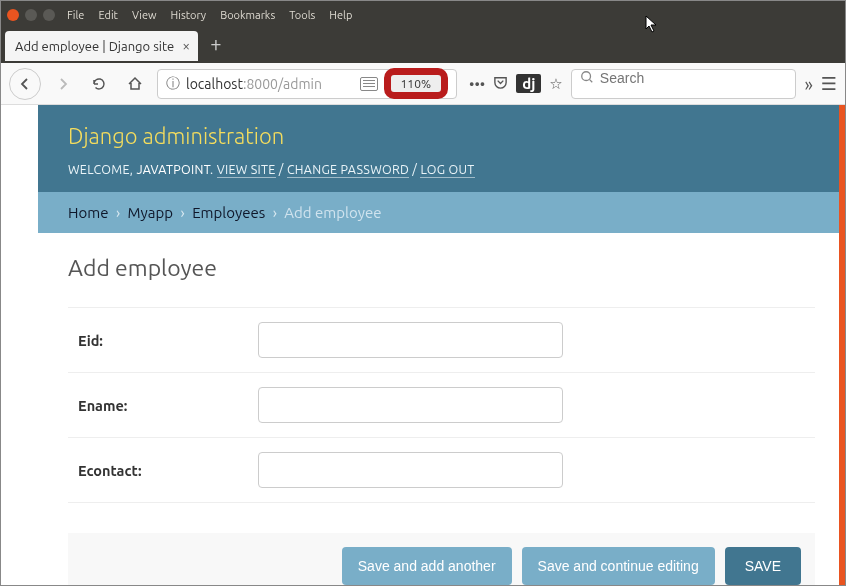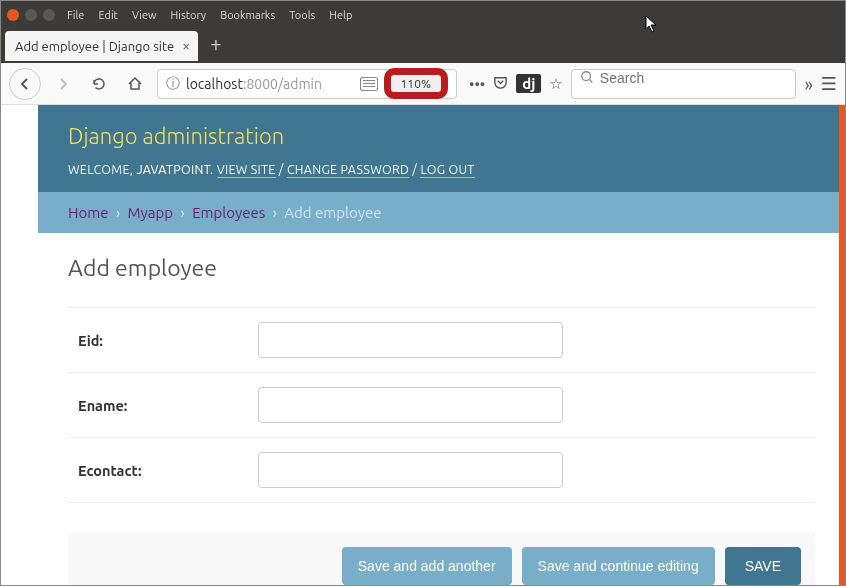--- a/index.html
+++ b/index.html
@@ -49,21 +49,21 @@
 
   
   .dj-header { background:#417690; color:#fff; padding:18px 30px 16px; }
   .dj-title { color:#f5dd5d; font-size:22px; font-weight:300; margin-bottom:14px;}
   .dj-usertools { font-size:12.5px; letter-spacing:0.3px; color:#eaf4f8;}
   .dj-usertools b { color:#fff; font-weight:normal;}
   .dj-usertools a { color:#eaf4f8; text-decoration:none; border-bottom:1px solid rgba(255,255,255,0.5); padding-bottom:1px; cursor:pointer;margin-top:34px;}
 
   
   .breadcrumbs { background:#79aec8; color:#fff; padding:12px 30px; font-size:15px;}
-  .breadcrumbs a { color:#701a75; cursor:pointer;}
+  .breadcrumbs a { color:#0f172a; cursor:pointer;}
   .breadcrumbs .sep { color:#d9e9f1; margin:0 4px;}
   .breadcrumbs .current { color:#d0e3ee; }
 
   
   .main { padding:22px 30px; }
   .page-title { font-size:23px; font-weight:400; color:#555; margin-bottom:28px;}
   .form-row { display:flex; align-items:center; padding:14px 10px; border-bottom:1px solid #eee; border-top:1px solid #eee; margin-top:-1px;}
   .form-row label { width:180px; font-weight:bold; color:#333; font-size:14.5px;}
   .form-row input { width:305px; height:36px; border:1px solid #ccc; border-radius:4px; padding:0 10px; font-size:14px;}
   

